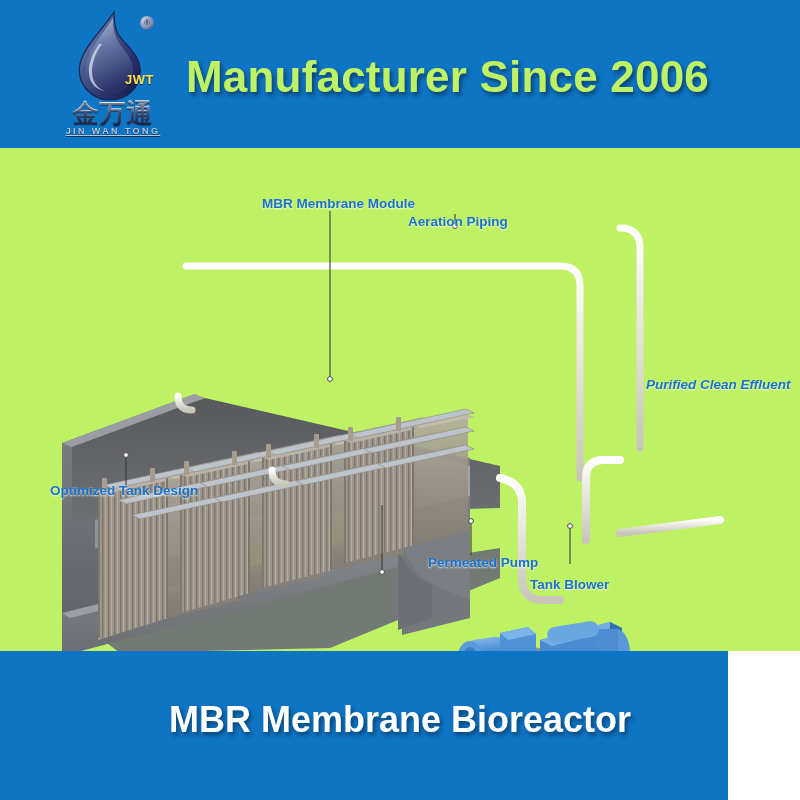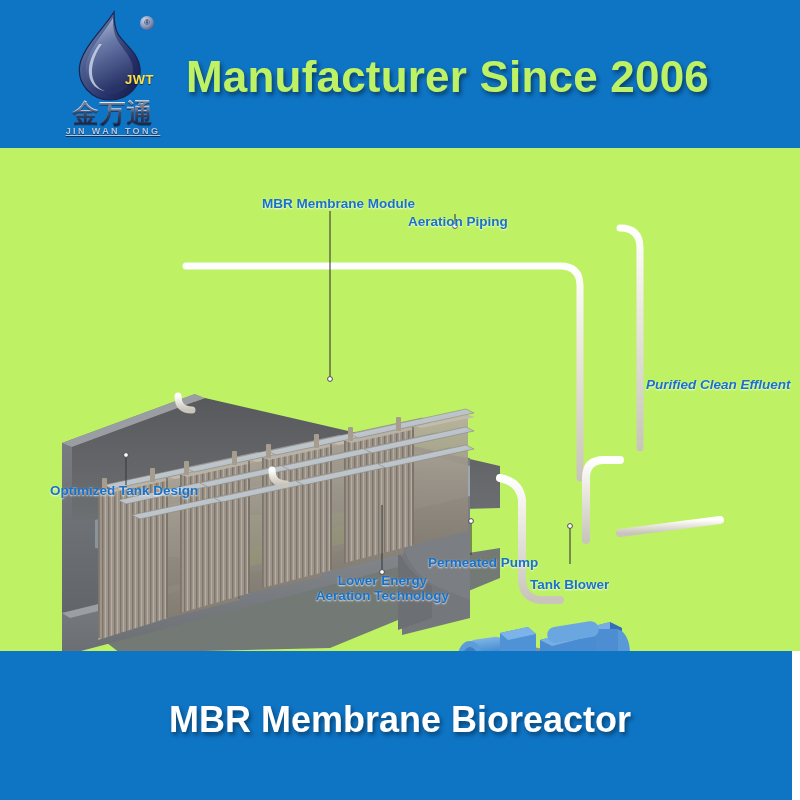--- a/index.html
+++ b/index.html
@@ -70,21 +70,21 @@
     font-weight:bold;
     font-size:13.5px;
     line-height:15px;
     white-space:nowrap;
     text-shadow:0 1px 2px rgba(255,255,255,.9);
   }
   .label.center{text-align:center;}
 
   
   .footer{
-    position:absolute;left:0;top:651px;width:792px;height:149px;
+    position:absolute;left:0;top:651px;width:728px;height:149px;
     background:#0e74c4;
   }
   .footer-title{
     position:absolute;left:0;top:48px;width:800px;text-align:center;
     font-size:36px;font-weight:bold;color:#ffffff;
     text-shadow:2px 3px 4px rgba(0,0,0,.42);
   }
 </style>
 </head>
 <body>
@@ -344,24 +344,20 @@
     </svg>
 
     <div class="label" style="left:262px;top:48px;">MBR Membrane Module</div>
 
     <div class="label" style="left:408px;top:66px;">Aeration Piping</div>
 
     <div class="label" style="left:646px;top:229px;font-style:italic;">Purified Clean Effluent</div>
 
     <div class="label" style="left:30px;top:335px;margin-left:20px;">Optimized Tank Design</div>
 
-    <div class="label center" style="left:305px;top:425px;width:155px;">
-      <span>Lower Energy</span><br>
-      <span>Aeration Technology</span>
-    </div>
 
     <div class="label" style="left:428px;top:407px;">Permeated Pump</div>
 
     <div class="label" style="left:530px;top:429px;">Tank Blower</div>
   </div>
 
   <div class="footer">
     <div class="footer-title">MBR Membrane Bioreactor</div>
   </div>
 

